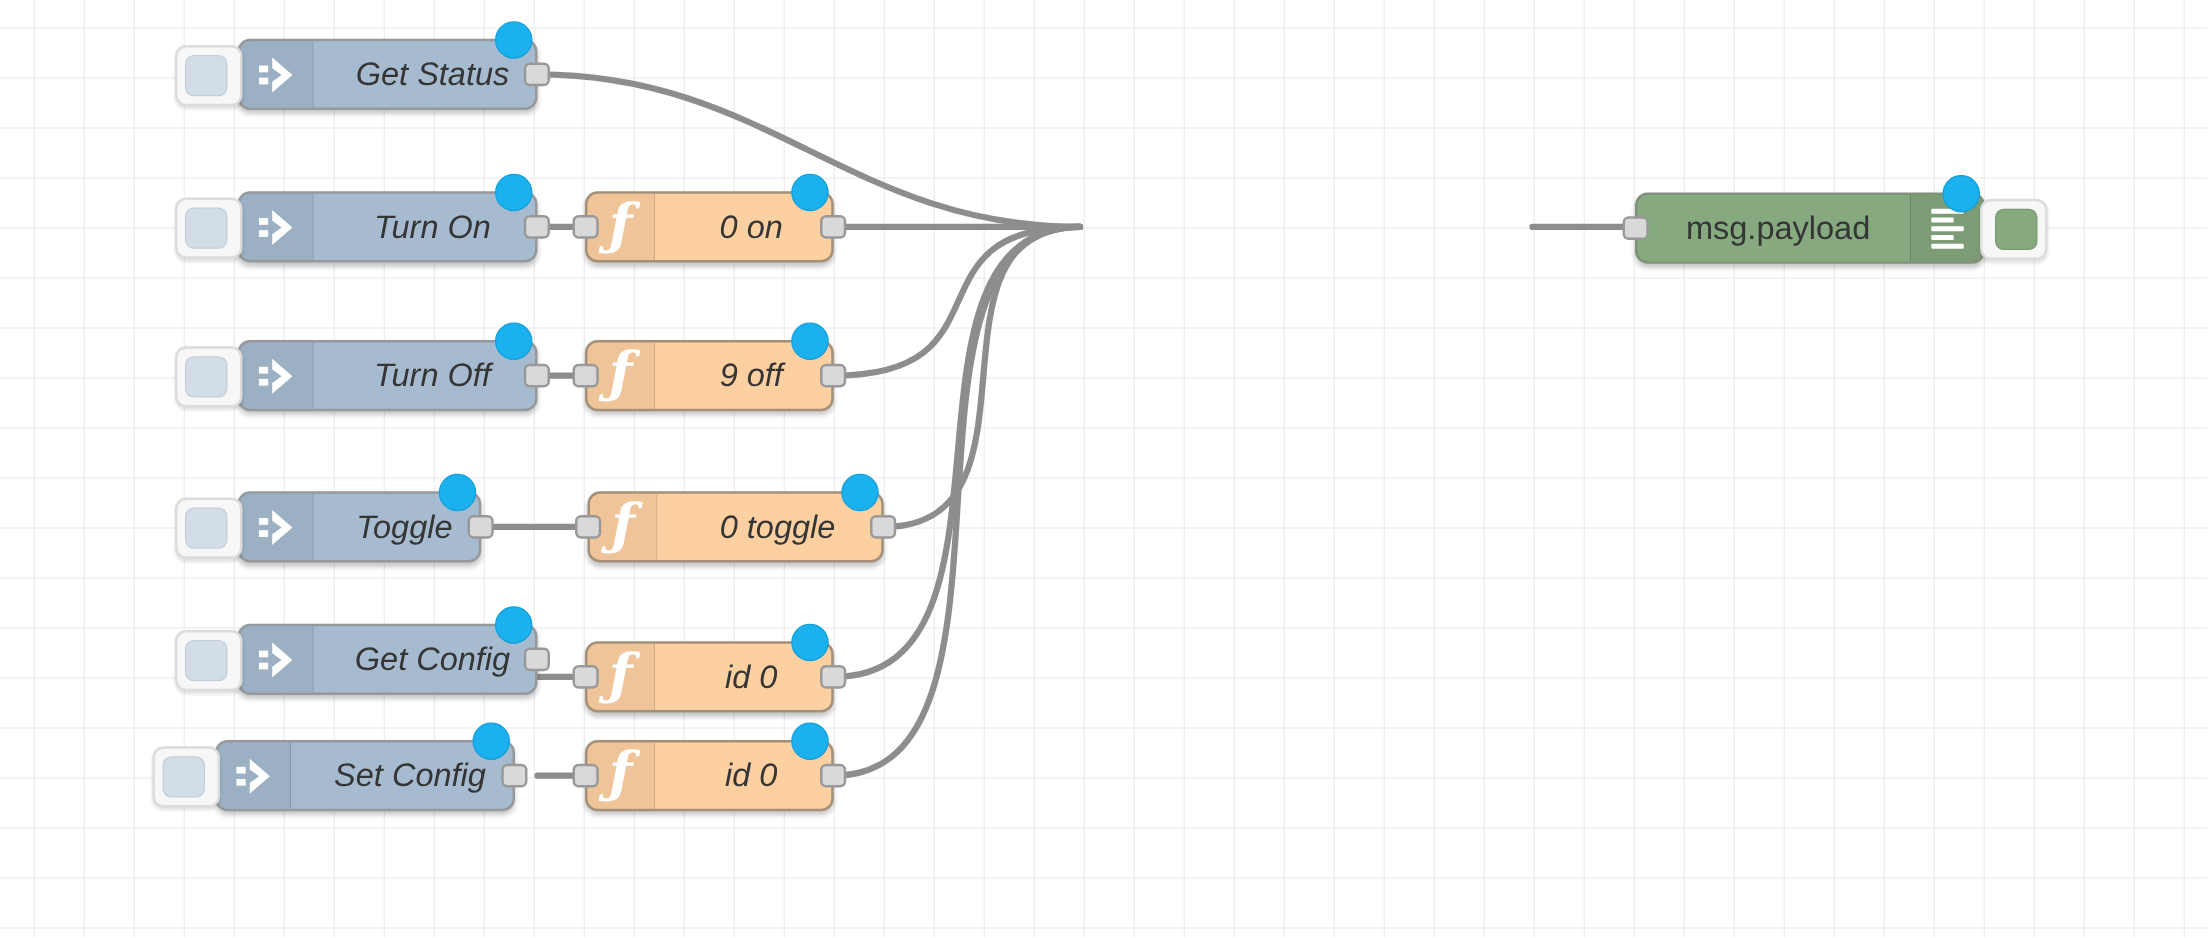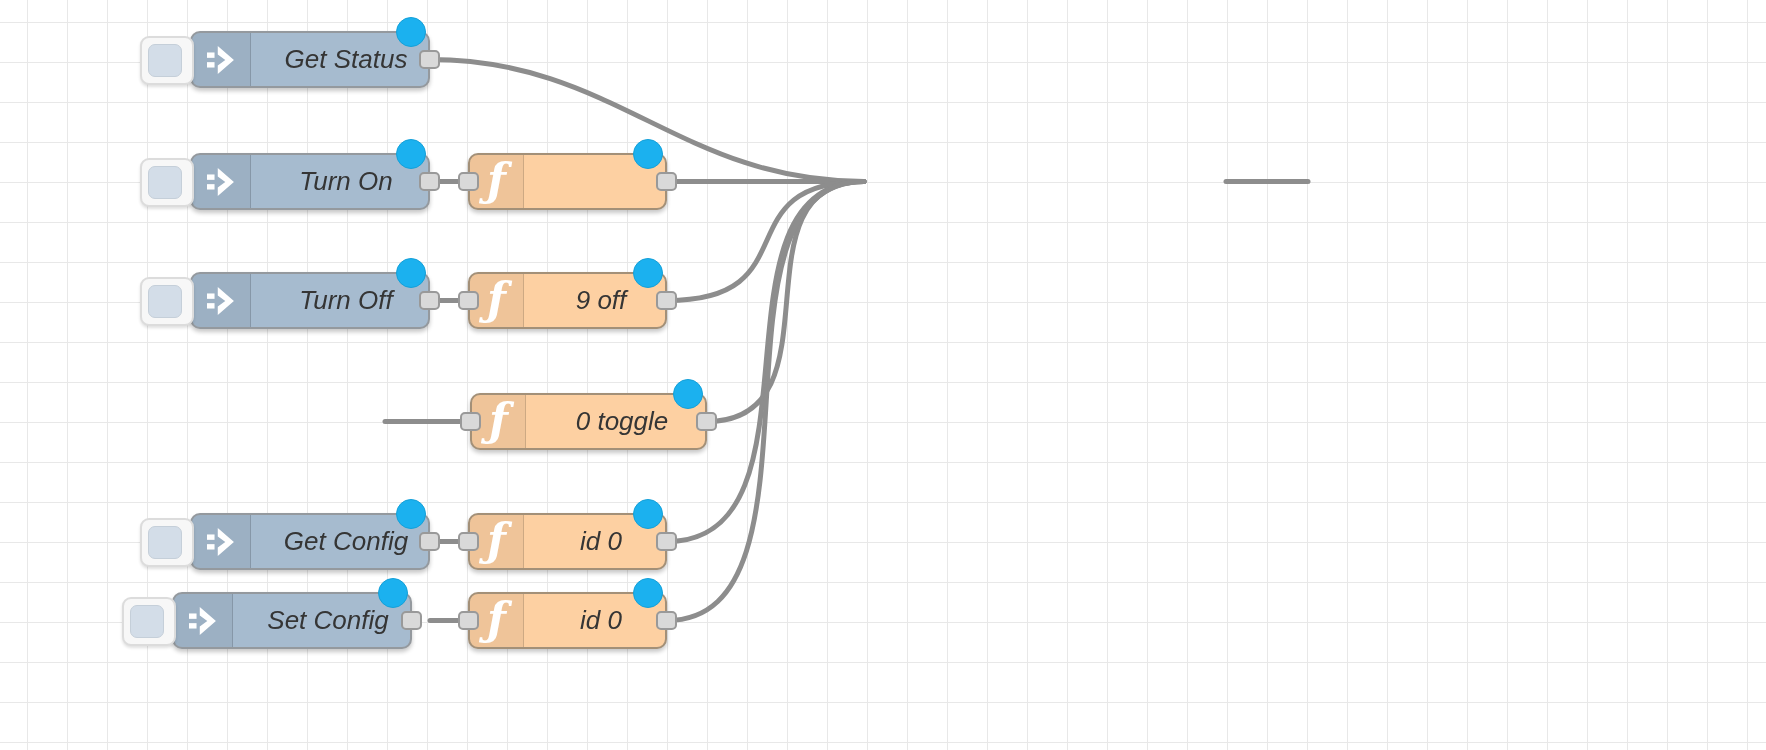--- a/index.html
+++ b/index.html
@@ -130,22 +130,39 @@
             <rect x="0" y="16" width="7" height="5"></rect>
             <path d="M10 1 L25 14 L10 27 L10 19 L17 14 L10 9 Z"></path>
           </g>
         </svg>
     </div>
     <div class="label">Turn Off</div>
     <div class="port port-out"></div>
     <div class="dot"></div>
   </div>
 
-
-  <div class="node inject italic" style="left:190px;top:513px;width:240px">
+  <div class="node inject italic" style="left:190px;top:393px;width:195px">
+    <div class="inj-btn">
+        <div class="inj-btn-inner"></div>
+      </div>
+    <div class="icon-region">
+      <svg width="28" height="32" viewBox="0 0 26 28">
+          <g fill="#fff">
+            <rect x="0" y="7" width="7" height="5"></rect>
+            <rect x="0" y="16" width="7" height="5"></rect>
+            <path d="M10 1 L25 14 L10 27 L10 19 L17 14 L10 9 Z"></path>
+          </g>
+        </svg>
+    </div>
+    <div class="label">Toggle</div>
+    <div class="port port-out"></div>
+    <div class="dot"></div>
+  </div>
+
+  <div class="node inject italic" style="left:190px;top:499px;width:240px">
     <div class="inj-btn">
         <div class="inj-btn-inner"></div>
       </div>
     <div class="icon-region">
       <svg width="28" height="32" viewBox="0 0 26 28">
           <g fill="#fff">
             <rect x="0" y="7" width="7" height="5"></rect>
             <rect x="0" y="16" width="7" height="5"></rect>
             <path d="M10 1 L25 14 L10 27 L10 19 L17 14 L10 9 Z"></path>
           </g>
@@ -171,20 +188,21 @@
     </div>
     <div class="label">Set Config</div>
     <div class="port port-out"></div>
     <div class="dot"></div>
   </div>
 
   <div class="node function italic" style="left:468px;top:153px;width:199px">
     <div class="icon-region">
         <span class="fn-glyph">ƒ</span>
       </div>
+    <div class="label">0 on</div>
     <div class="port port-in"></div>
     <div class="port port-out"></div>
     <div class="dot"></div>
   </div>
 
   <div class="node function italic" style="left:468px;top:272px;width:199px">
     <div class="icon-region">
         <span class="fn-glyph">ƒ</span>
       </div>
     <div class="label">9 off</div>
@@ -217,14 +235,31 @@
     <div class="icon-region">
         <span class="fn-glyph">ƒ</span>
       </div>
     <div class="label">id 0</div>
     <div class="port port-in"></div>
     <div class="port port-out"></div>
     <div class="dot"></div>
   </div>
 
 
+  <div class="node debug" style="left:1308px;top:154px;width:280px">
+    <div class="label">msg.payload</div>
+    <div class="icon-region-right">
+      <div style="display:flex;flex-direction:column;align-items:flex-start;gap:3px">
+        <div class="dbg-bar" style="width:26px"></div>
+        <div class="dbg-bar" style="width:18px"></div>
+        <div class="dbg-bar" style="width:26px"></div>
+        <div class="dbg-bar" style="width:18px"></div>
+        <div class="dbg-bar" style="width:26px"></div>
+      </div>
+    </div>
+    <div class="dbg-btn">
+        <div class="dbg-btn-inner"></div>
+      </div>
+    <div class="port port-in"></div>
+    <div class="dot"></div>
+  </div>
 
 </div>
 
 </body></html>

